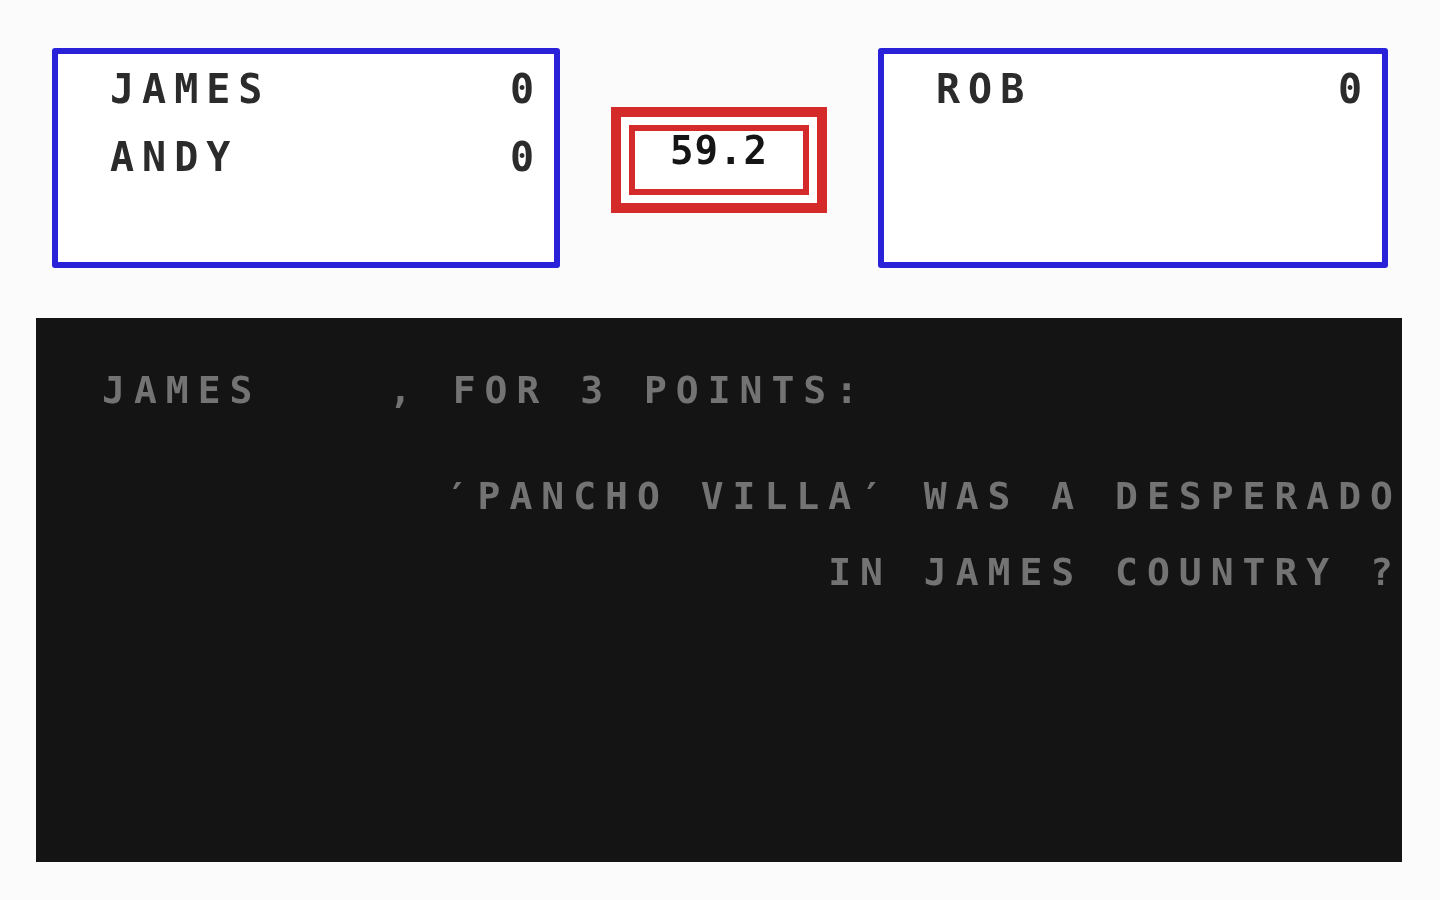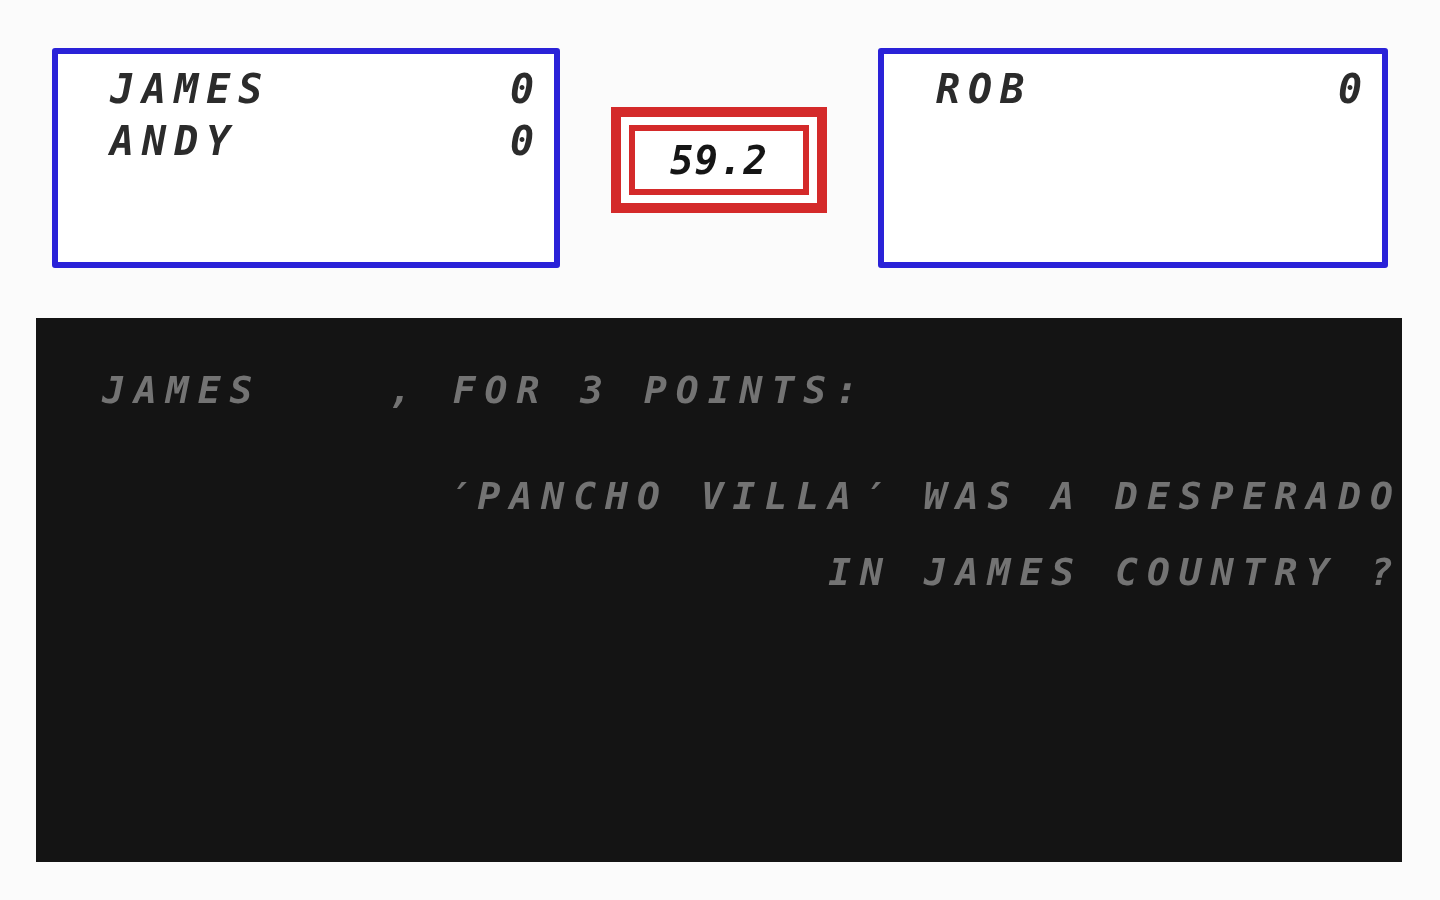--- a/index.html
+++ b/index.html
@@ -16,21 +16,20 @@
     background: #fbfbfb;
     position: relative;
   }
 
   #screen {
     position: absolute;
     left: 0; top: 0;
     width: 1440px;
     height: 652px;
     background: #fbfbfb;
-    font-style: italic;
   }
 
   
   .scorepanel {
     position: absolute;
     box-sizing: border-box;
     background: #ffffff;
     border-style: solid;
     border-width: 6px;
     border-color: #2a22d8;
@@ -50,21 +49,21 @@
     position: absolute;
     left: 0;
     width: 100%;
     height: 54px;
     display: flex;
     align-items: center;
     box-sizing: border-box;
     padding: 0 14px 0 52px;
   }
   .score-row.r0 { top: 8px; }
-  .score-row.r1 { top: 60px; }
+  .score-row.r1 { top: 76px; }
 
   .player-name {
     font-family: "DejaVu Sans Mono", "Liberation Mono", monospace;
     font-size: 40px;
     font-weight: 700;
     letter-spacing: 8px;
     color: #2b2b2b;
     white-space: pre;
     line-height: 1;
   }
@@ -103,21 +102,21 @@
     height: 100%;
     background: #d42a2a;
     padding: 6px;
   }
   #timer-face {
     box-sizing: border-box;
     width: 100%;
     height: 100%;
     background: #ffffff;
     display: flex;
-    align-items: center;
+    align-items: flex-start;
     justify-content: center;
   }
   #timer-value {
     font-family: "DejaVu Sans Mono", "Liberation Mono", monospace;
     font-size: 39px;
     font-weight: 700;
     color: #151515;
     letter-spacing: 1px;
     line-height: 1;
     white-space: pre;

